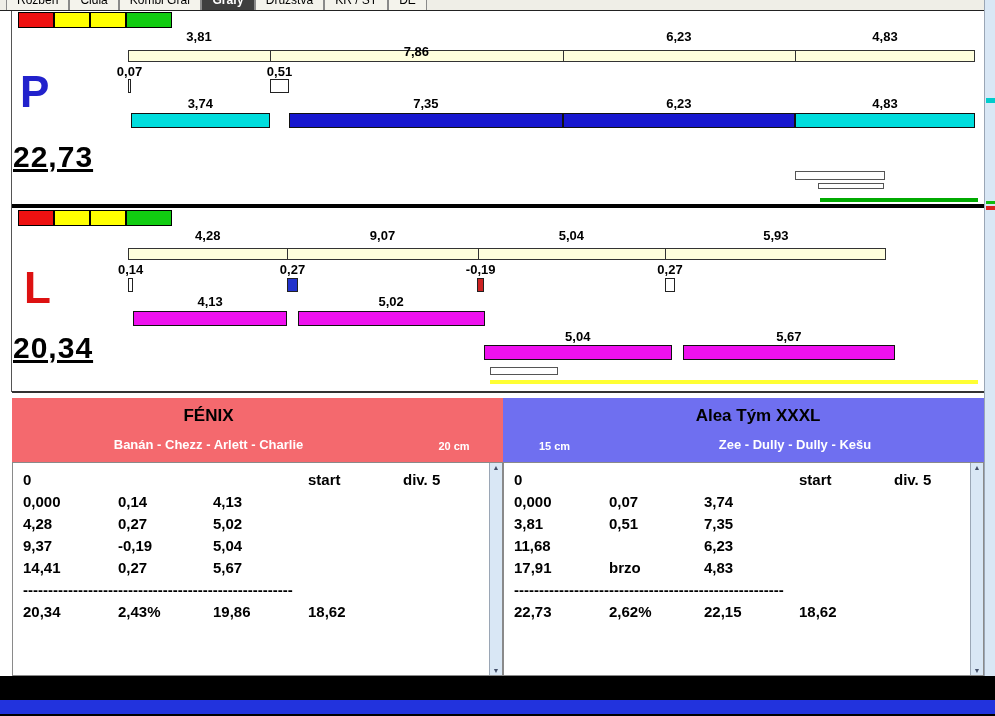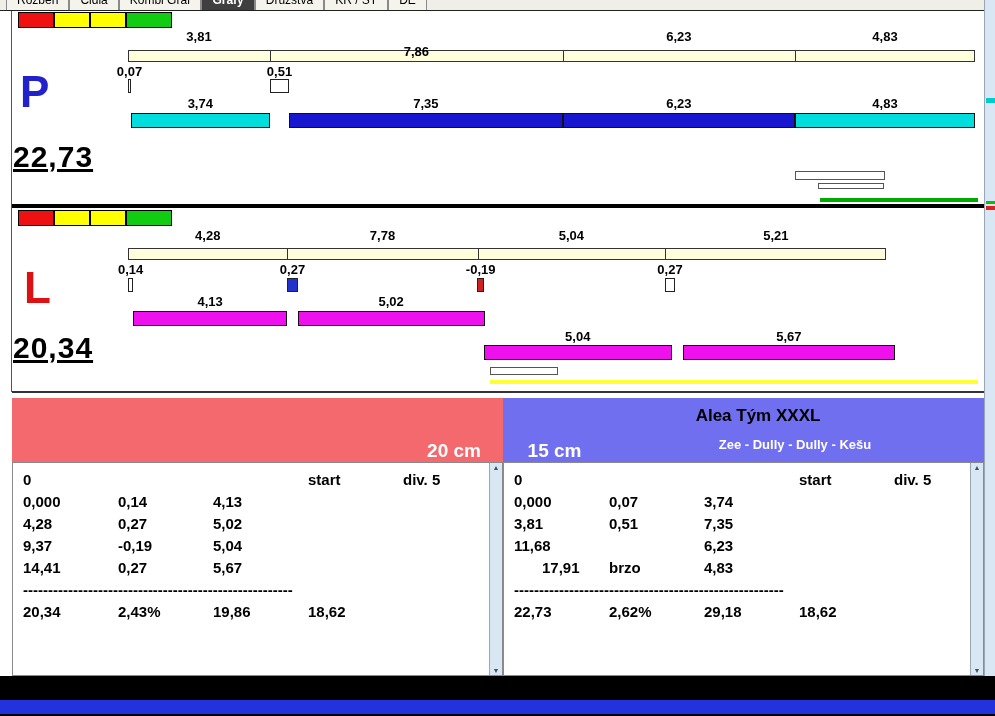--- a/index.html
+++ b/index.html
@@ -28,21 +28,21 @@
   #hdr-left  { left:12px;  width:491px; }
   #hdr-right { left:503px; width:481px; }
   .team-name { position:absolute; top:8px; font-size:17px; font-weight:bold; color:#000;
                text-align:center; width:100%; }
   #hdr-left  .team-name { width:393px; left:0; }
   #hdr-right .team-name { width:304px; left:103px; }
   .team-members { position:absolute; top:39px; font-size:13px; font-weight:bold; color:#fff;
                   text-align:center; }
   #hdr-left  .team-members { width:393px; left:0; }
   #hdr-right .team-members { width:378px; left:103px; }
-  .distance { position:absolute; top:440px; font-size:19px; font-weight:bold; color:#fff;
+  .distance { position:absolute; top:440px; font-size:11px; font-weight:bold; color:#fff;
               text-align:center; }
   #dist-left  { left:405px; width:98px; }
   #dist-right { left:503px; width:103px; }
   .datetime { position:absolute; left:405px; top:398px; width:201px; height:36px;
               background:#fff; border:1px solid #7a7a7a; font-size:17px; line-height:34px;
               text-align:center; color:#000; }
 
   .tbl { position:absolute; top:462px; height:214px; background:#fff; border:1px solid #8a8a8a; }
   #table-left  { left:12px;  width:491px; }
   #table-right { left:503px; width:481px; }
@@ -117,25 +117,25 @@
   <div class="abs" style="left:12px;top:204px;width:972px;height:4px;background:#000;"></div>
 
   <div class="panel" id="panel-l">
       <div class="abs" style="left: 18px; top: 210px; width: 36px; height: 16px; background: rgb(238, 17, 17); border: 1px solid rgb(0, 0, 0);"></div>
       <div class="abs" style="left: 54px; top: 210px; width: 36px; height: 16px; background: rgb(255, 255, 0); border: 1px solid rgb(0, 0, 0);"></div>
       <div class="abs" style="left: 90px; top: 210px; width: 36px; height: 16px; background: rgb(255, 255, 0); border: 1px solid rgb(0, 0, 0);"></div>
       <div class="abs" style="left: 126px; top: 210px; width: 46px; height: 16px; background: rgb(17, 204, 17); border: 1px solid rgb(0, 0, 0);"></div>
       <div class="abs" style="left: 128px; top: 248px; width: 758.313px; height: 12px; background: rgb(255, 255, 221); border: 1px solid rgb(51, 51, 51);"></div>
       <div class="abs lbl" style="left: 207.744px; top: 228px;">4,28</div>
       <div class="abs" style="left: 287.488px; top: 248px; width: 1px; height: 12px; background: rgb(51, 51, 51);"></div>
-      <div class="abs lbl" style="left: 382.51px; top: 228px;">7,78</div>
+      <div class="abs lbl" style="left: 382.51px; top: 228px;">9,07</div>
       <div class="abs" style="left: 477.532px; top: 248px; width: 1px; height: 12px; background: rgb(51, 51, 51);"></div>
       <div class="abs lbl" style="left: 571.436px; top: 228px;">5,04</div>
       <div class="abs" style="left: 665.34px; top: 248px; width: 1px; height: 12px; background: rgb(51, 51, 51);"></div>
-      <div class="abs lbl" style="left: 775.826px; top: 228px;">5,21</div>
+      <div class="abs lbl" style="left: 775.826px; top: 228px;">5,93</div>
       <div class="abs lbl" style="left: 130.608px; top: 262px;">0,14</div>
       <div class="abs" style="left: 128px; top: 278px; width: 5.21689px; height: 14px; background: rgb(255, 255, 255); border: 1px solid rgb(34, 34, 34);"></div>
       <div class="abs lbl" style="left: 292.518px; top: 262px;">0,27</div>
       <div class="abs" style="left: 287.488px; top: 278px; width: 10.0612px; height: 14px; background: rgb(34, 51, 204); border: 1px solid rgb(34, 34, 34);"></div>
       <div class="abs lbl" style="left: 480.699px; top: 262px;">-0,19</div>
       <div class="abs" style="left: 477.159px; top: 278px; width: 7.08007px; height: 14px; background: rgb(204, 34, 34); border: 1px solid rgb(34, 34, 34);"></div>
       <div class="abs lbl" style="left: 669.998px; top: 262px;">0,27</div>
       <div class="abs" style="left: 664.967px; top: 278px; width: 10.0612px; height: 14px; background: rgb(255, 255, 255); border: 1px solid rgb(34, 34, 34);"></div>
       <div class="abs lbl" style="left: 210.166px; top: 294px;">4,13</div>
       <div class="abs" style="left: 133.217px; top: 311px; width: 153.898px; height: 15px; background: rgb(238, 17, 238); border: 1px solid rgb(17, 17, 17);"></div>
@@ -147,20 +147,22 @@
       <div class="abs" style="left: 683.227px; top: 345px; width: 211.284px; height: 15px; background: rgb(238, 17, 238); border: 1px solid rgb(17, 17, 17);"></div>
       <div class="abs letter" style="left: 24px; top: 266px; color: rgb(221, 17, 17);">L</div>
       <div class="abs total" style="left: 13px; top: 331px;">20,34</div>
     </div>
 
   <div class="abs" style="left:490px;top:367px;width:68px;height:8px;background:#fff;border:1px solid #555;"></div>
   <div class="abs" style="left: 490px; top: 380px; width: 488px; height: 4px; background: rgb(255, 255, 51);"></div>
   <div class="abs" style="left:12px;top:391px;width:972px;height:2px;background:#333;"></div>
 
   <div class="team-hdr" id="hdr-left" style="background: rgb(244, 105, 110);">
+    <div class="team-name">FÉNIX</div>
+    <div class="team-members">Banán - Chezz - Arlett - Charlie</div>
   </div>
   <div class="team-hdr" id="hdr-right" style="background: rgb(111, 111, 240);">
     <div class="team-name">Alea Tým XXXL</div>
     <div class="team-members">Zee - Dully - Dully - Kešu</div>
   </div>
   <div class="distance" id="dist-left">20 cm</div>
   <div class="distance" id="dist-right">15 cm</div>
 
   <div class="tbl" id="table-left">
     <div class="tbl-body" id="table-left-body">
@@ -196,27 +198,27 @@
         <div class="cell" style="left: 295px; top: 8px;">start</div>
         <div class="cell" style="left: 390px; top: 8px;">div. 5</div>
         <div class="cell" style="left: 10px; top: 30px;">0,000</div>
         <div class="cell" style="left: 105px; top: 30px;">0,07</div>
         <div class="cell" style="left: 200px; top: 30px;">3,74</div>
         <div class="cell" style="left: 10px; top: 52px;">3,81</div>
         <div class="cell" style="left: 105px; top: 52px;">0,51</div>
         <div class="cell" style="left: 200px; top: 52px;">7,35</div>
         <div class="cell" style="left: 10px; top: 74px;">11,68</div>
         <div class="cell" style="left: 200px; top: 74px;">6,23</div>
-        <div class="cell" style="left: 10px; top: 96px; margin-left: 28px;">17,91</div>
+        <div class="cell" style="left: 10px; top: 96px;">17,91</div>
         <div class="cell" style="left: 105px; top: 96px;">brzo</div>
         <div class="cell" style="left: 200px; top: 96px;">4,83</div>
         <div class="cell" style="left: 10px; top: 118px;">------------------------------------------------------</div>
         <div class="cell" style="left: 10px; top: 140px;">22,73</div>
         <div class="cell" style="left: 105px; top: 140px;">2,62%</div>
-        <div class="cell" style="left: 200px; top: 140px;">29,18</div>
+        <div class="cell" style="left: 200px; top: 140px;">22,15</div>
         <div class="cell" style="left: 295px; top: 140px;">18,62</div>
       </div>
     <div class="tbl-scroll">
       <span class="arr">▲</span>
       <span class="arr down">▼</span>
     </div>
   </div>
 
   <div class="main-scroll">
     <div class="abs" style="left:1px;top:98px;width:9px;height:5px;background:#00cccc;"></div>

